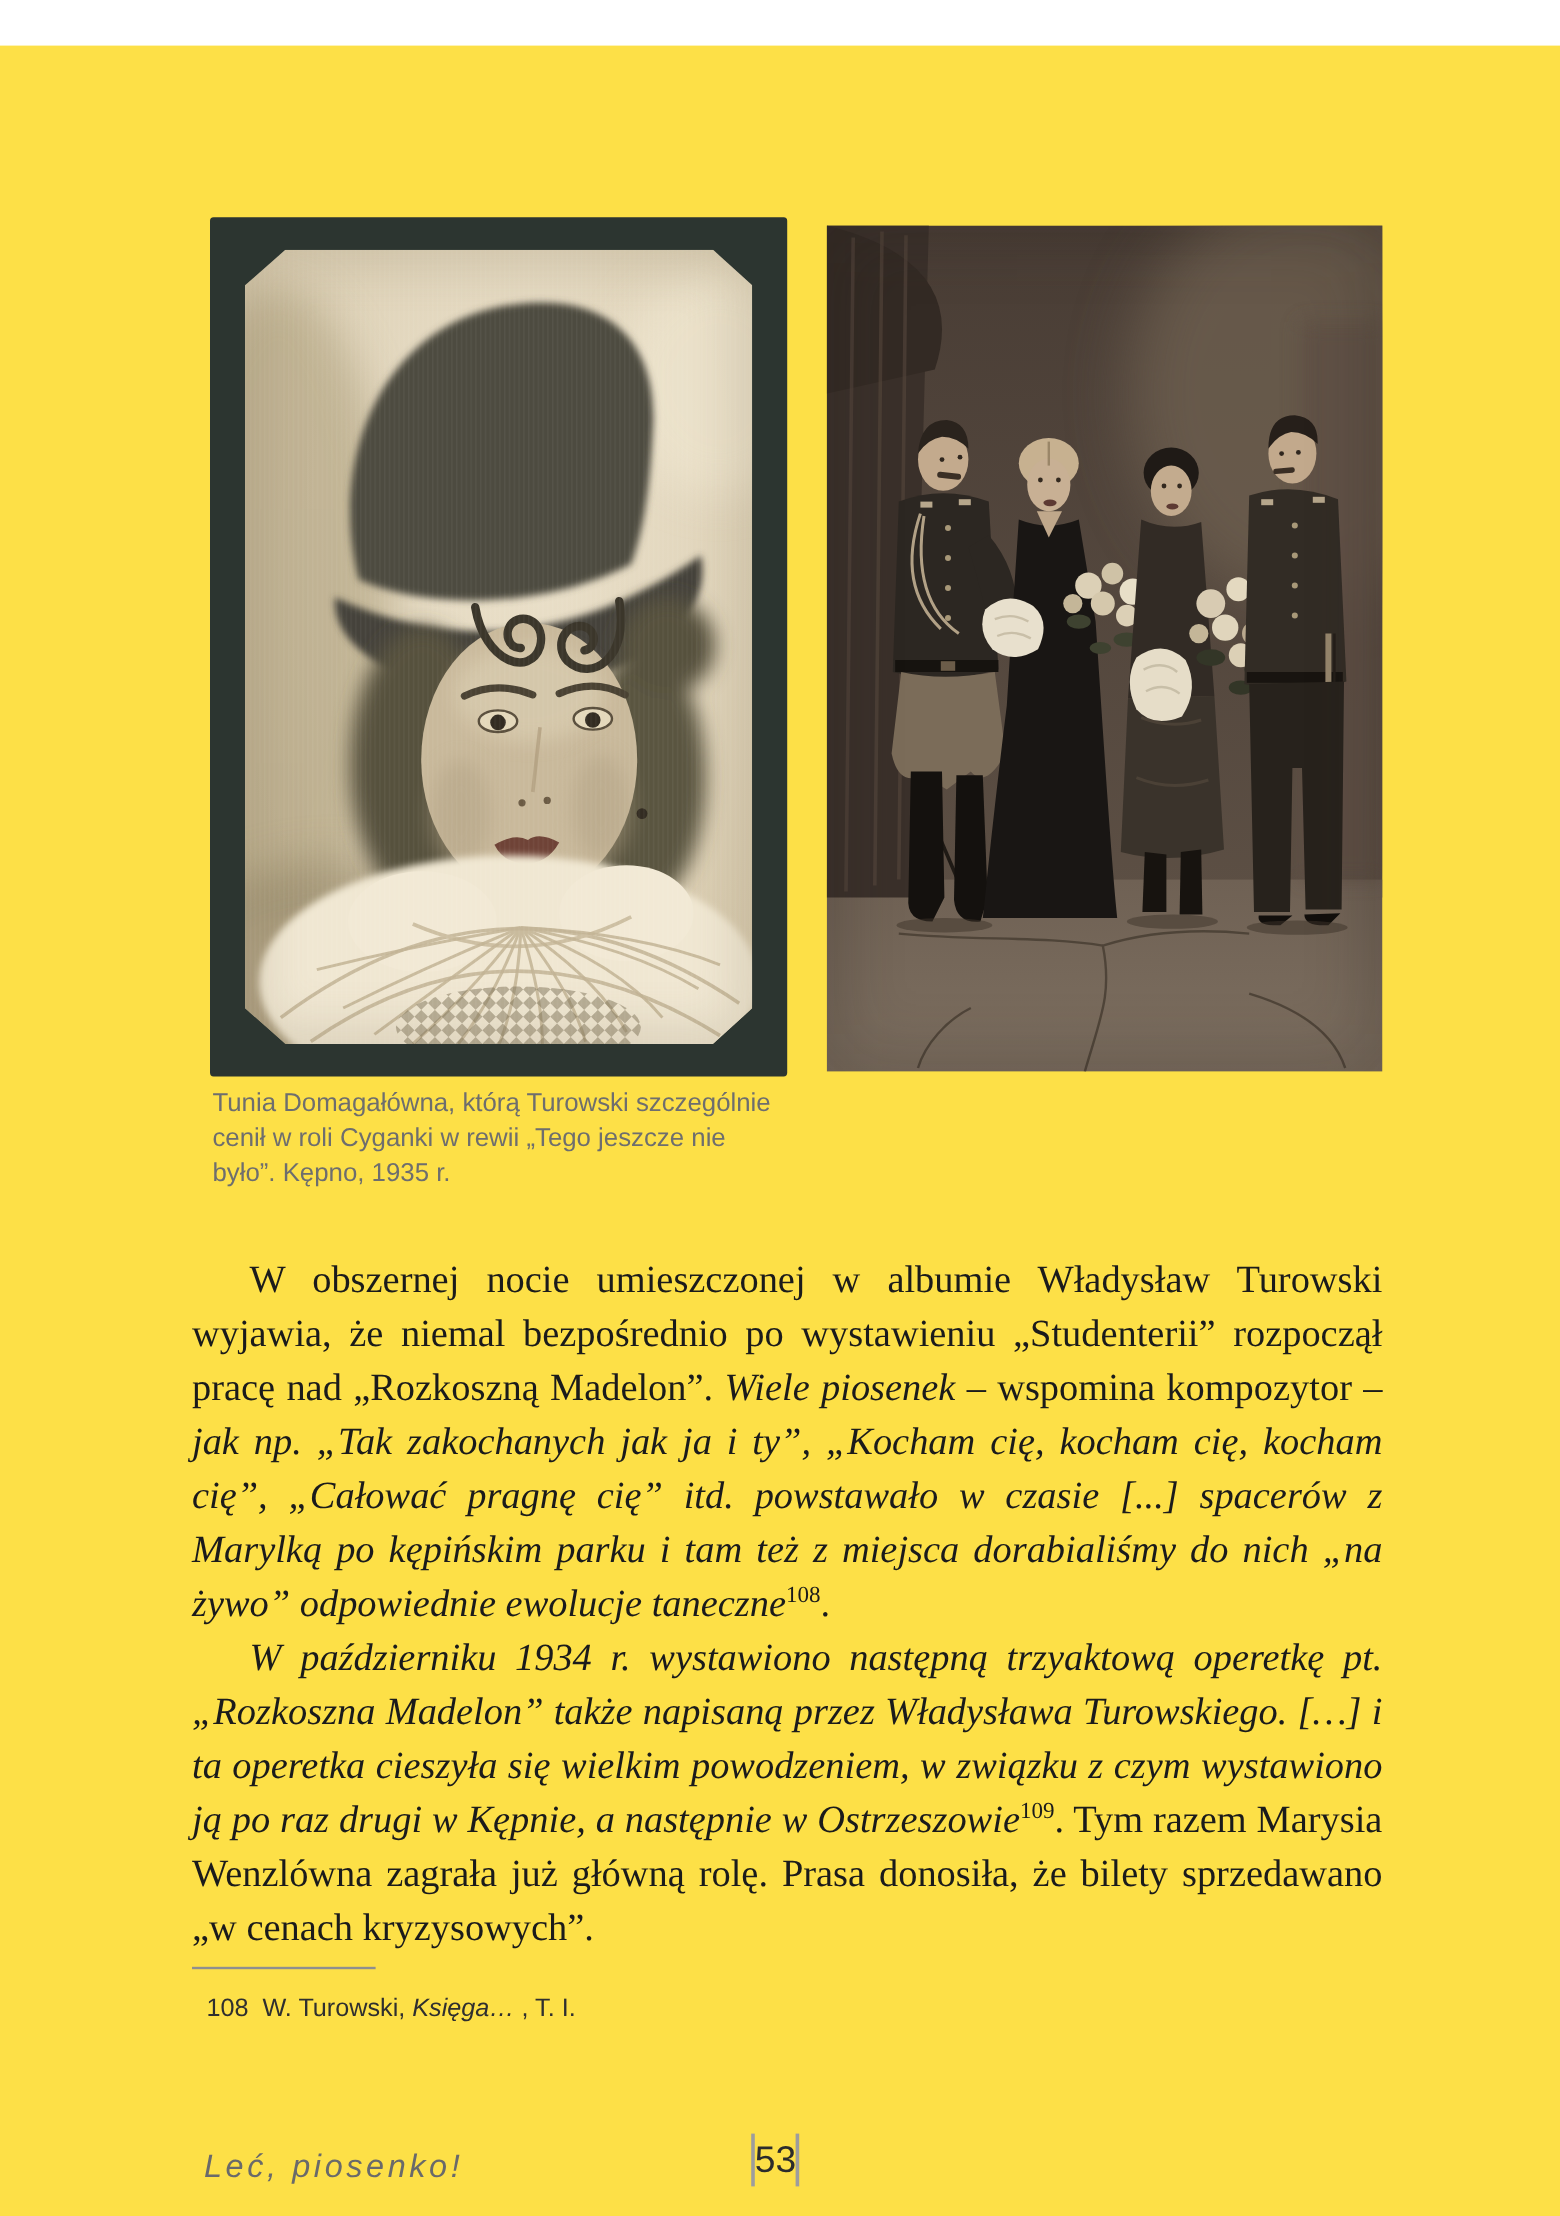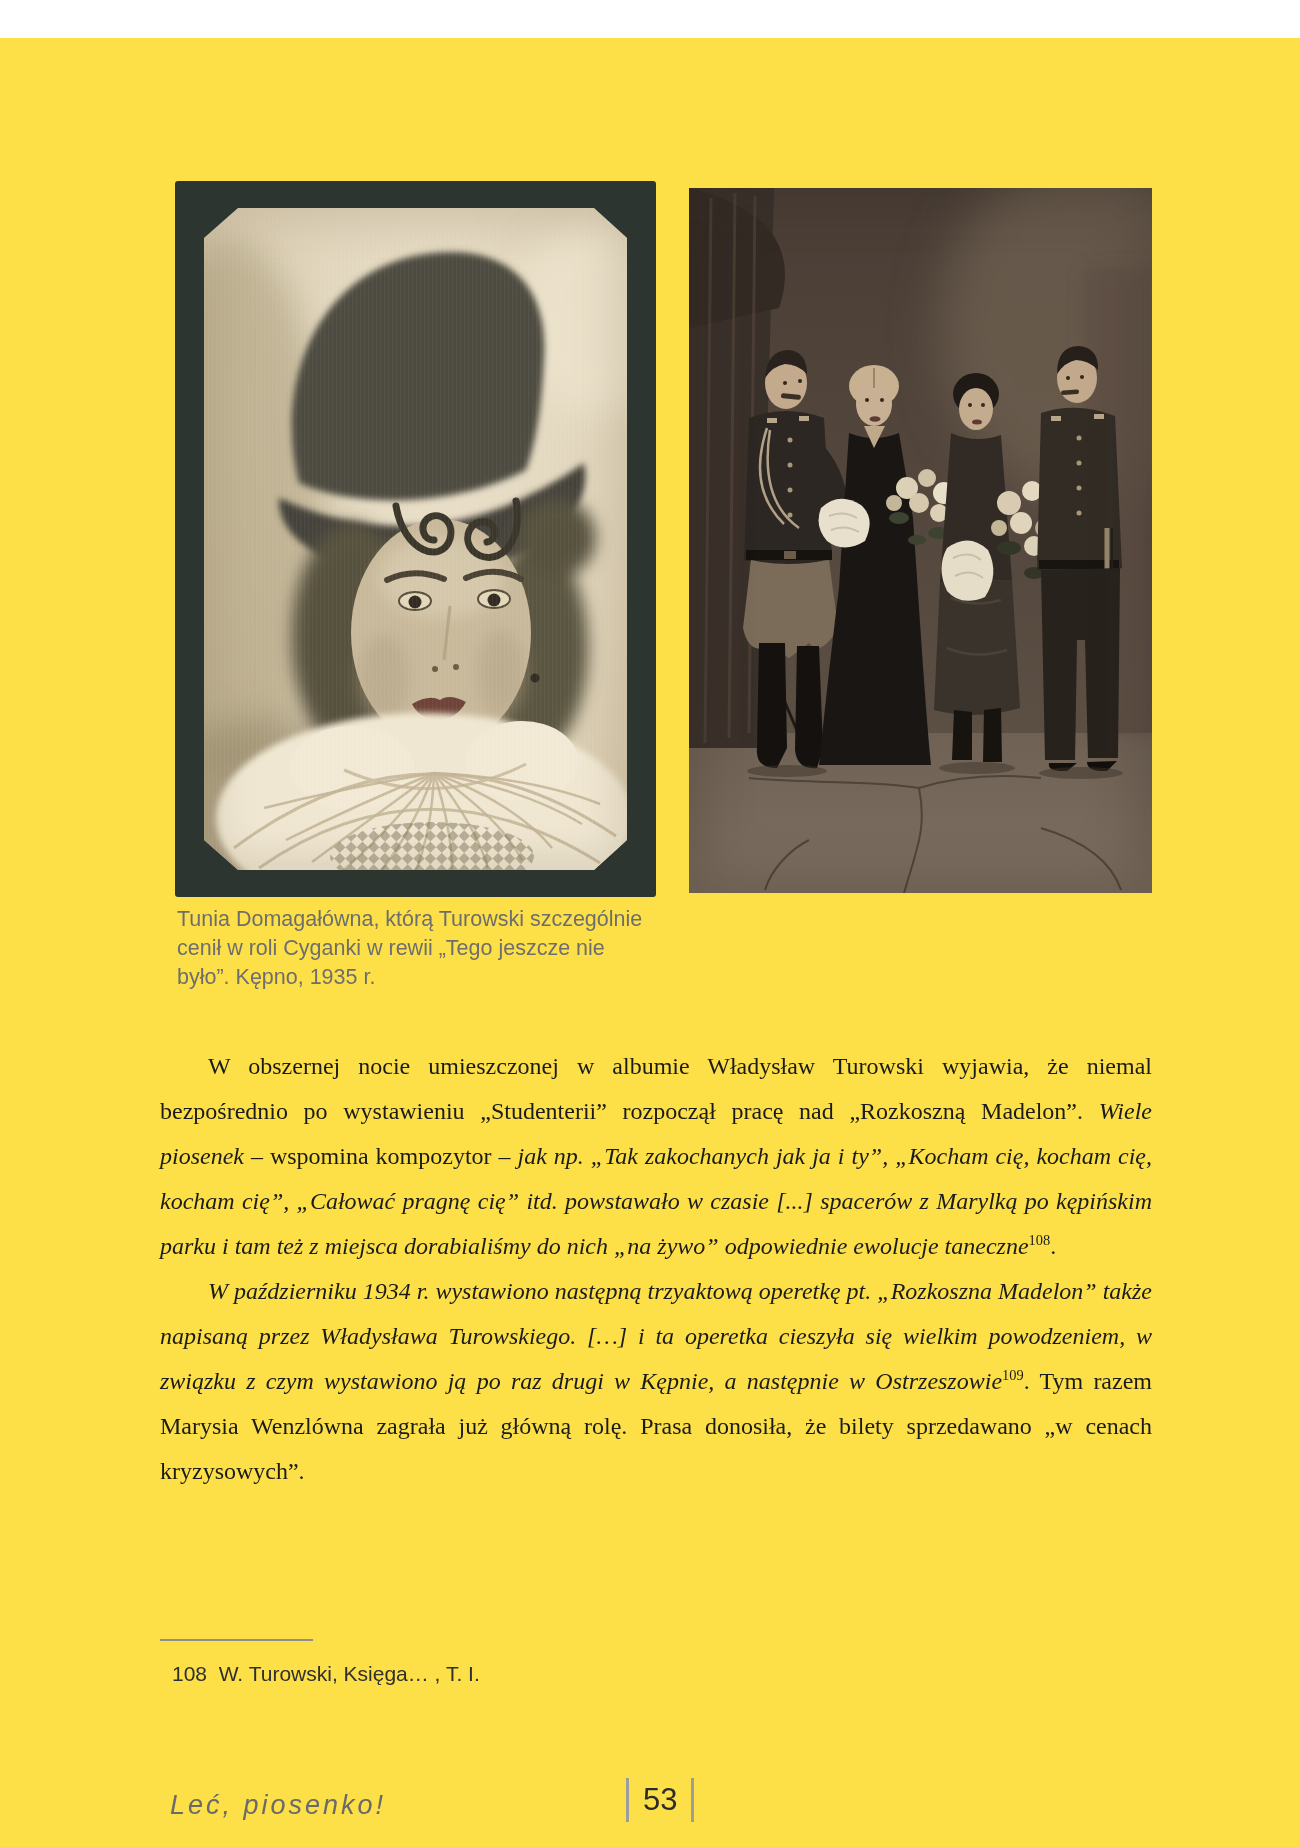--- a/index.html
+++ b/index.html
@@ -15,35 +15,35 @@
   .photo-inner svg,#photo-right svg{display:block;width:100%;height:100%;}
 
   
   .caption{position:absolute;font-family:"Liberation Sans", sans-serif;
            font-size:21.5px;line-height:29px;color:#6e6e6e;}
   #caption-left{left:177px;top:867px;width:478px;}
   #caption-right{left:690px;top:867px;width:470px;}
 
   
   #body-text{position:absolute;left:160px;top:1006px;width:992px;
-             font-size:24px;line-height:45px;color:#1b1b1b;text-align:justify;}
+             font-size:32px;line-height:45px;color:#1b1b1b;text-align:justify;}
   #body-text p{margin:0;text-indent:48px;}
   #body-text sup{font-size:0.60em;line-height:0;vertical-align:super;}
 
   
   #footnote-rule{position:absolute;left:160px;top:1601px;width:153px;border-top:2px solid #8f8f8f;}
   #footnotes{position:absolute;left:172px;top:1622px;width:900px;
              font-family:"Liberation Sans", sans-serif;font-size:21px;color:#2f2f2f;}
   #footnotes .fn{margin:0 0 17px 0;line-height:28px;}
 
   
   #footer-book-title{position:absolute;left:170px;top:1752px;
       font-family:"Liberation Sans", sans-serif;font-style:italic;font-size:27px;
       letter-spacing:3px;color:#6a6a6a;}
-  #page-number{position:absolute;left:626px;top:1740px;display:flex;align-items:center;gap:14px;
+  #page-number{position:absolute;left:626px;top:1740px;display:flex;align-items:center;
       font-family:"Liberation Sans", sans-serif;font-size:31px;color:#2c2c2c;}
   .pn-bar{width:3px;height:44px;background:#9d9d9d;}
 </style>
 </head>
 <body>
 
 <div id="page">
 
   <figure class="mount" id="mount-left" style="margin:0">
     <div class="photo-inner">
@@ -304,21 +304,21 @@
 
   <div class="caption" id="caption-left">Tunia Domagałówna, którą Turowski szczególnie cenił w roli Cyganki w rewii „Tego jeszcze nie było”. Kępno, 1935 r.</div>
 
   <div id="body-text">
     <p><span>W obszernej nocie umieszczonej w albumie Władysław Turowski wyjawia, że niemal bezpośrednio po wystawieniu „Studenterii” rozpoczął pracę nad „Rozkoszną Madelon”. </span><span style="font-style: italic;">Wiele piosenek</span><span> – wspomina kompozytor – </span><span style="font-style: italic;">jak np. „Tak zakochanych jak ja i ty”, „Kocham cię, kocham cię, kocham cię”, „Całować pragnę cię” itd. powstawało w czasie [...] spacerów z Marylką po kępińskim parku i tam też z miejsca dorabialiśmy do nich „na żywo” odpowiednie ewolucje taneczne</span><sup>108</sup><span>.</span></p>
     <p><span style="font-style: italic;">W październiku 1934 r. wystawiono następną trzyaktową operetkę pt. „Rozkoszna Madelon” także napisaną przez Władysława Turowskiego. […] i ta operetka cieszyła się wielkim powodzeniem, w związku z czym wystawiono ją po raz drugi w Kępnie, a następnie w Ostrzeszowie</span><sup>109</sup><span>. Tym razem Marysia Wenzlówna zagrała już główną rolę. Prasa donosiła, że bilety sprzedawano „w cenach kryzysowych”.</span></p>
   </div>
 
   <div id="footnote-rule"></div>
   <div id="footnotes">
-    <p class="fn"><span>108&nbsp; W. Turowski, </span><span style=" text-align: center;">Księga…</span><span> , T. I.</span></p>
+    <p class="fn"><span>108&nbsp; W. Turowski, </span><span style="font-style: italic; text-align: center;">Księga…</span><span> , T. I.</span></p>
   </div>
 
   <div id="footer-book-title">Leć, piosenko!</div>
   <div id="page-number">
     <span class="pn-bar"></span>
     <span>53</span>
     <span class="pn-bar"></span>
   </div>
 
 </div>

